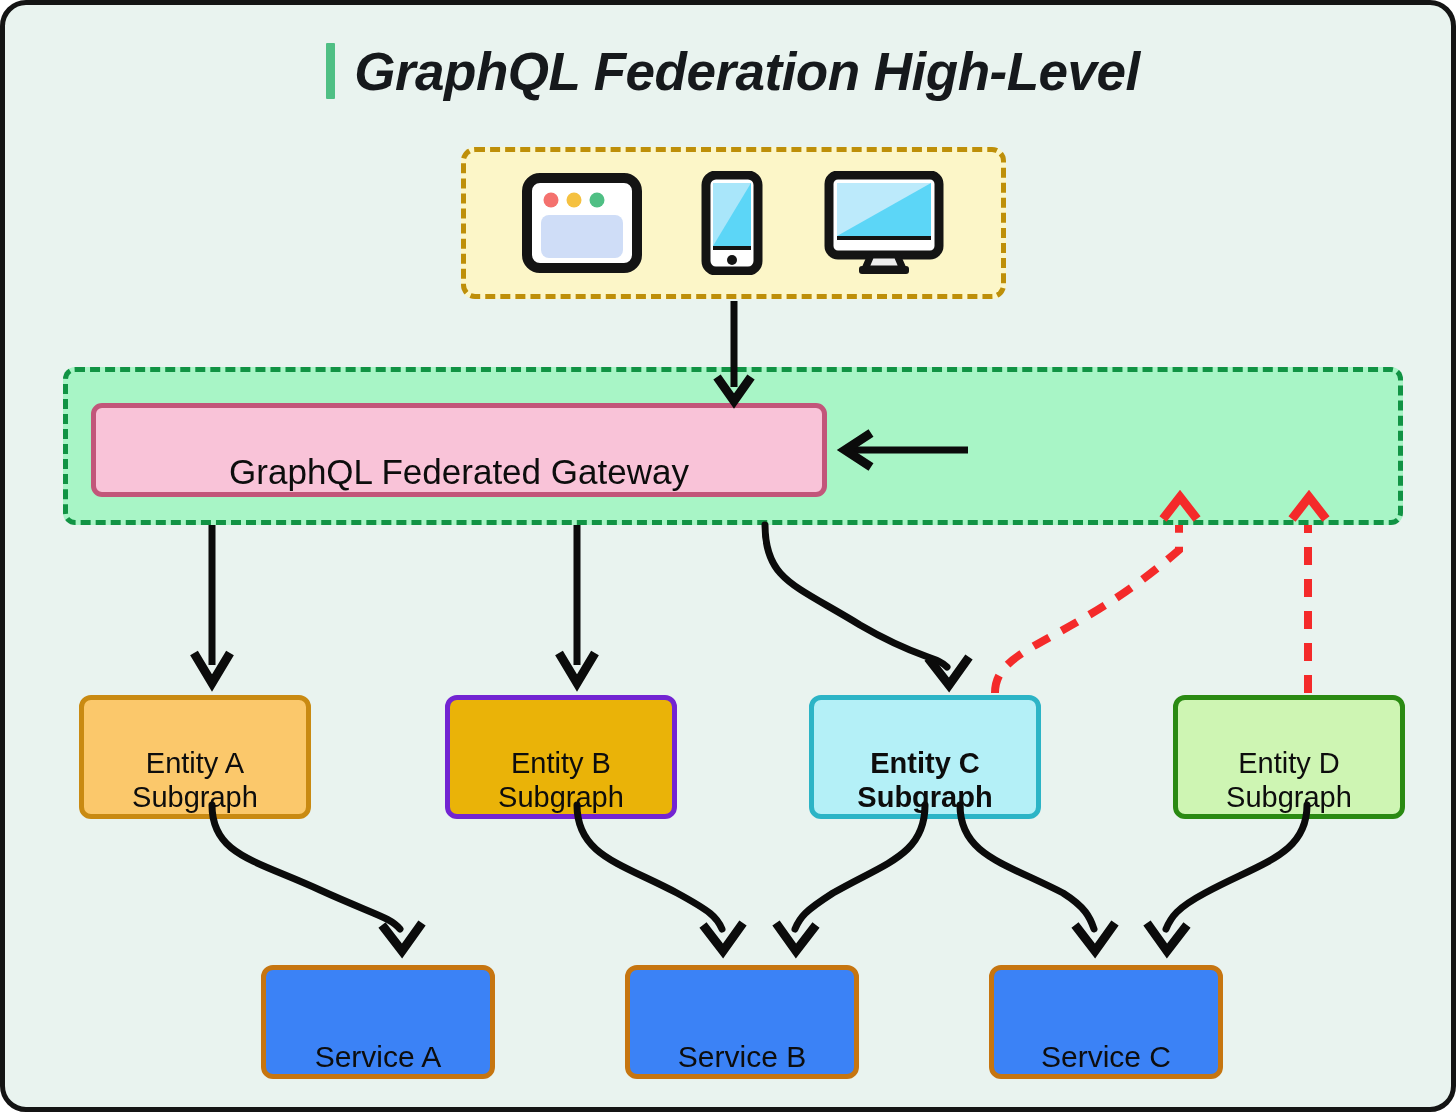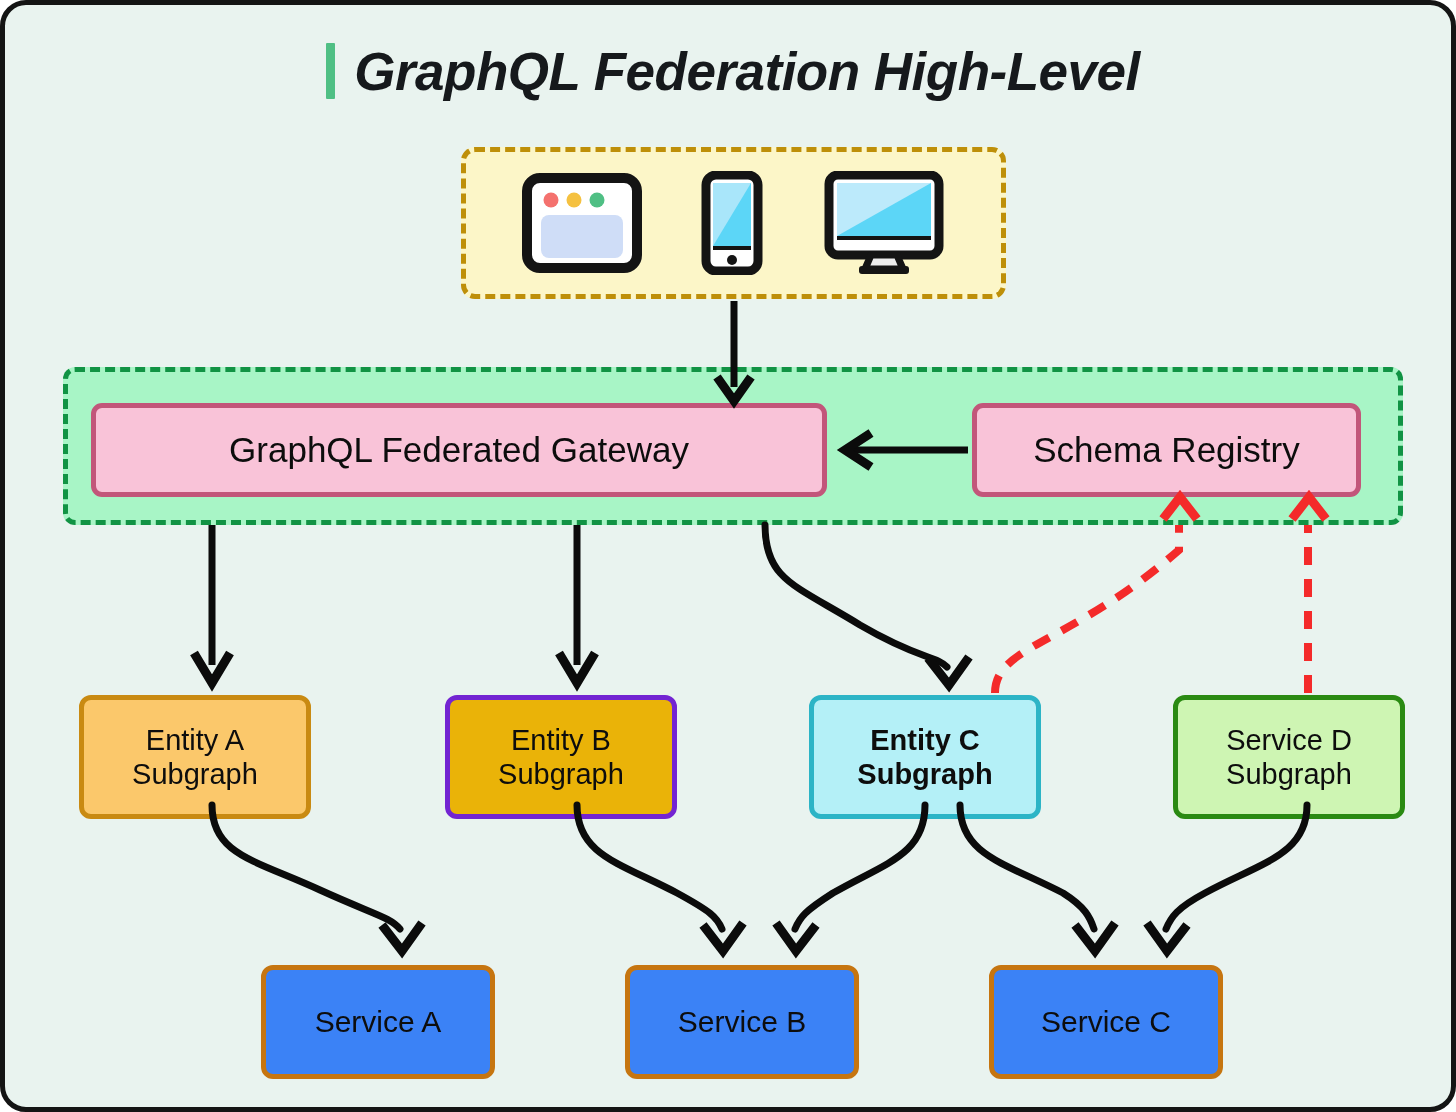--- a/index.html
+++ b/index.html
@@ -46,21 +46,21 @@
     letter-spacing: -0.5px;
     white-space: nowrap;
     font-style: italic;
   }
 
   
   .node {
     position: absolute;
     box-sizing: border-box;
     display: flex;
-    align-items: center;
+    align-items: flex-end;
     justify-content: center;
     text-align: center;
     line-height: 1.18;
     color: #0d0d0d;
   }
 
   
   #clients-group {
     position: absolute;
     left: 456px;
@@ -195,23 +195,20 @@
     </span>
 
   </div>
 
   <div id="gateway-group"></div>
 
   <div class="node" id="gateway-box">
     <span>GraphQL Federated Gateway</span>
   </div>
 
-  <div class="node" id="registry-box">
-    <span>Schema Registry</span>
-  </div>
 
   <div class="node subgraph" id="sg-a">
     <div>
       <div>Entity A</div>
       <div>Subgraph</div>
     </div>
   </div>
   <div class="node subgraph" id="sg-b">
     <div>
       <div>Entity B</div>
@@ -219,21 +216,21 @@
     </div>
   </div>
   <div class="node subgraph" id="sg-c">
     <div>
       <div>Entity C</div>
       <div>Subgraph</div>
     </div>
   </div>
   <div class="node subgraph" id="sg-d">
     <div>
-      <div>Service D</div>
+      <div>Entity D</div>
       <div>Subgraph</div>
     </div>
   </div>
 
   <div class="node service" id="svc-a">
     <span>Service A</span>
   </div>
   <div class="node service" id="svc-b">
     <span>Service B</span>
   </div>

